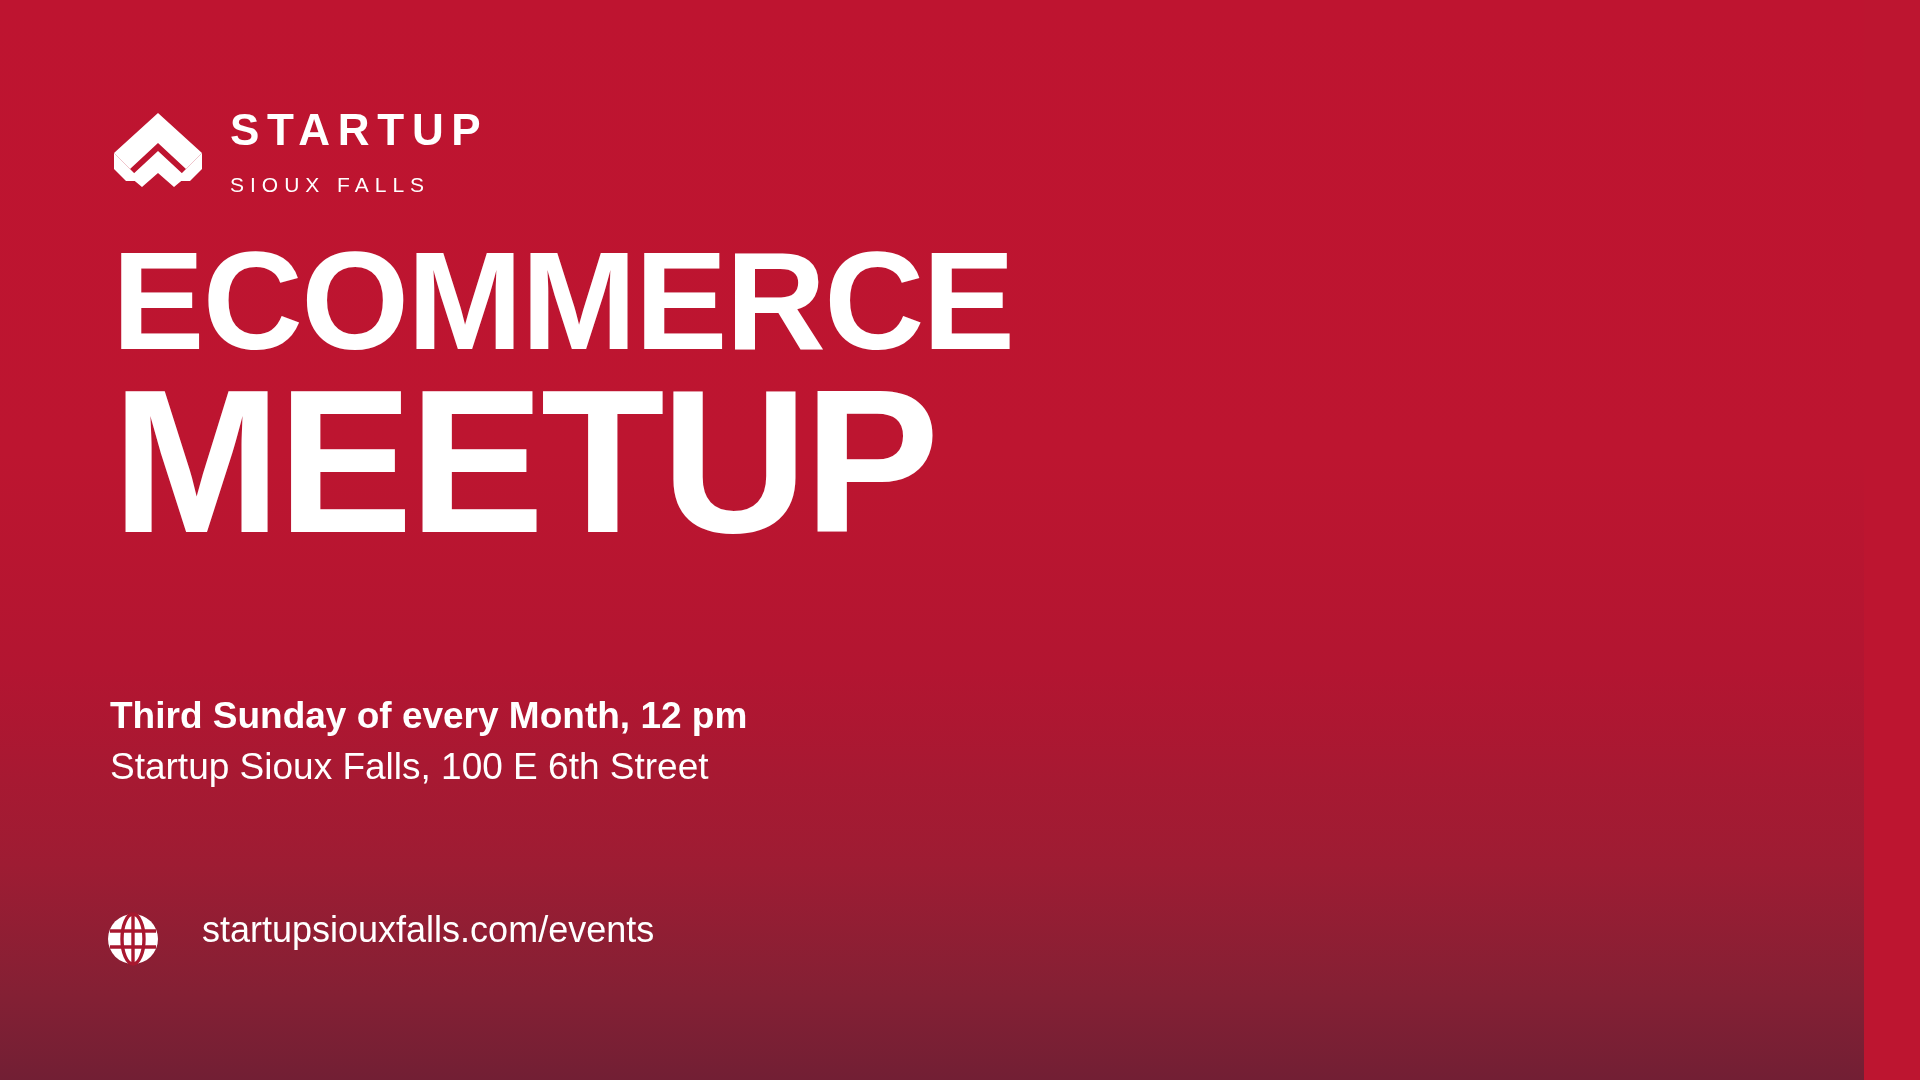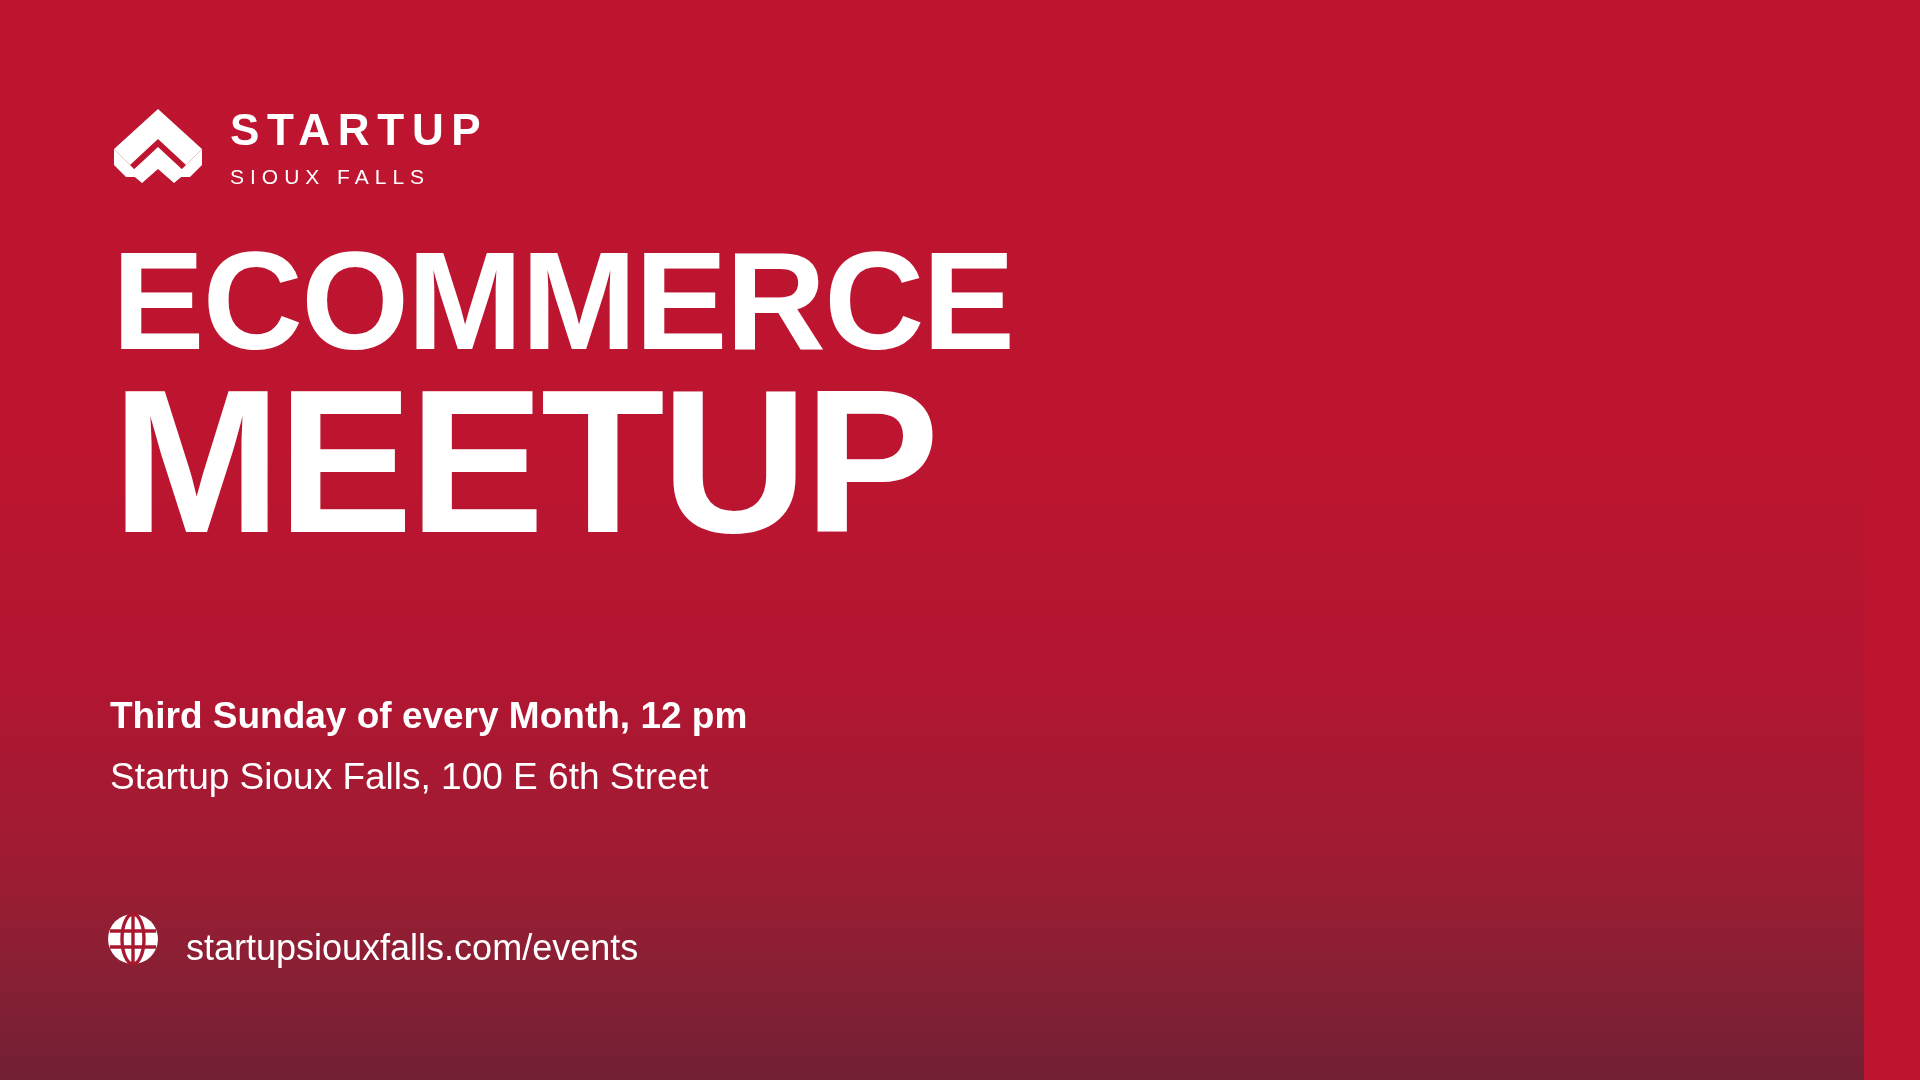--- a/index.html
+++ b/index.html
@@ -61,21 +61,21 @@
     letter-spacing:0.175em;
     line-height:1;
     color:#ffffff;
     white-space:nowrap;
   }
   .brand-sub {
     font-size:21px;
     font-weight:500;
     letter-spacing:0.285em;
     line-height:1;
-    margin-top:14px;
+    margin-top:22px;
     color:#ffffff;
     white-space:nowrap;
   }
 
   
   .headline {
     position:absolute;
     left:112px;
     top:232px;
     width:1200px;
@@ -115,32 +115,32 @@
     font-weight:700;
     line-height:1.28;
     color:#ffffff;
     white-space:nowrap;
   }
   .detail-where {
     font-size:37px;
     font-weight:400;
     line-height:1.28;
     color:#ffffff;
-    margin-top:14px;
+    margin-top:4px;
     white-space:nowrap;
   }
 
   
   .web {
     position:absolute;
     left:106px;
     top:912px;
     display:flex;
-    align-items:flex-end;
-    gap:26px;
+    align-items:flex-start;
+    gap:42px;
   }
   .globe-icon {
     width:54px;
     height:54px;
     flex:0 0 auto;
     display:block;
   }
   .web-url {
     font-size:36px;
     font-weight:400;

